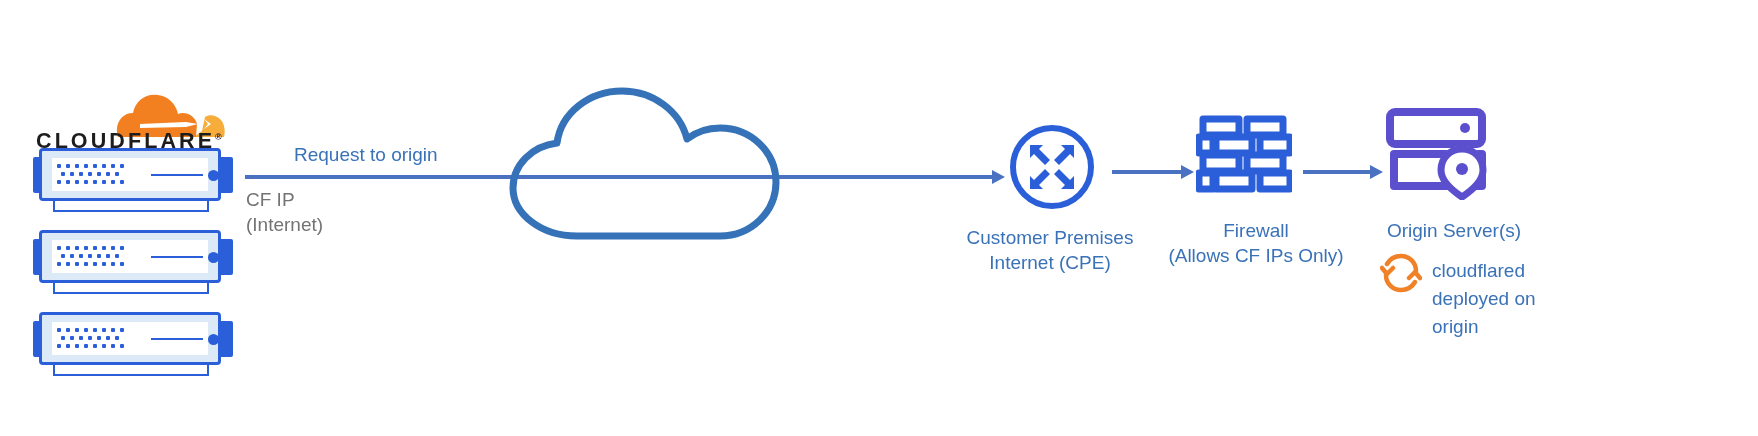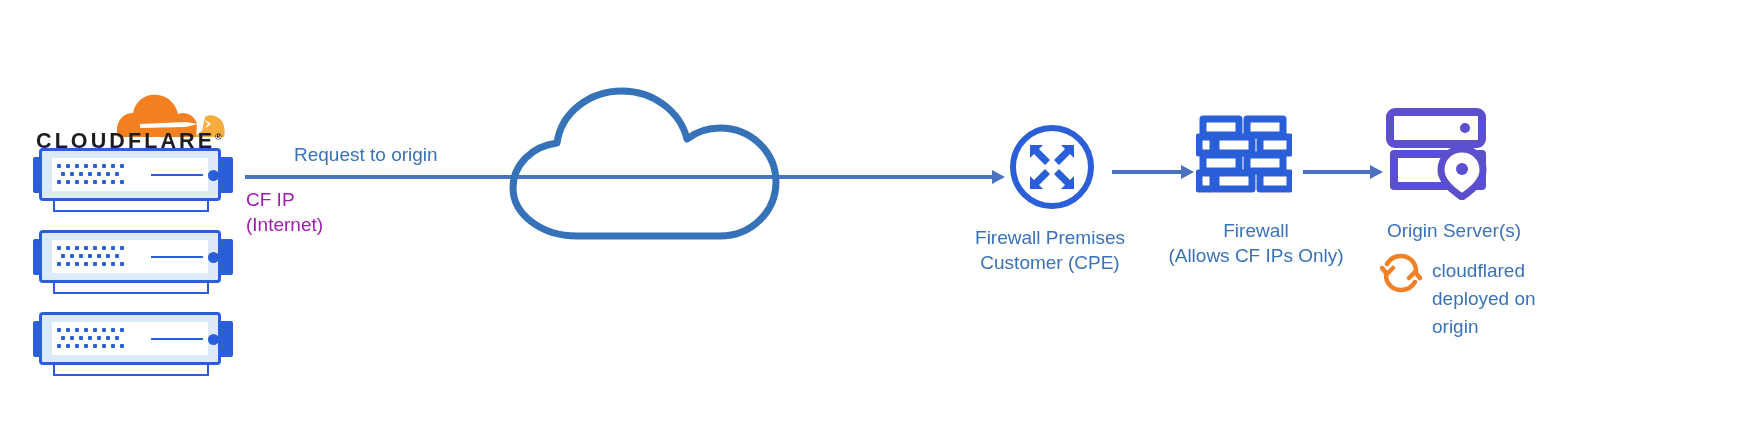--- a/index.html
+++ b/index.html
@@ -134,21 +134,21 @@
     border-left: 13px solid #4a72c0;
   }
 
   #lbl-request {
     left: 294px; top: 144px;
     font-size: 19px; color: #3a72b8;
     white-space: nowrap;
   }
   #lbl-cfip {
     left: 246px; top: 187px;
-    font-size: 19px; color: #a21caf;
+    font-size: 19px; color: #737373;
     line-height: 25px;
     white-space: nowrap;
   }
 
   
   #internet { left: 505px; top: 86px; width: 280px; height: 155px; }
   #lbl-internet {
     position: absolute;
     left: 0; top: 113px;
     width: 280px;
@@ -345,22 +345,22 @@
 
         <path d="M66 22 L66 35 L62 31 L51 42 L46 37 L57 26 L53 22 Z"></path>
 
         <path d="M22 66 L22 53 L26 57 L37 46 L42 51 L31 62 L35 66 Z"></path>
 
         <path d="M66 66 L53 66 L57 62 L46 51 L51 46 L62 57 L66 53 Z"></path>
       </g>
     </svg>
   </div>
   <div class="abs" id="lbl-cpe">
-    <div>Firewall Premises</div>
-    <div>Customer (CPE)</div>
+    <div>Customer Premises</div>
+    <div>Internet (CPE)</div>
   </div>
 
   <div class="abs" id="arrow2">
     <div class="arrow-line" style="width:69px;"></div>
     <div class="arrow-head" style="left:69px;"></div>
   </div>
 
   <div class="abs" id="fw-icon">
     <svg width="96" height="78" viewBox="0 0 96 78" fill="none" stroke="#2b5fd9" stroke-width="7" stroke-linejoin="round">
       <rect x="7" y="4" width="36" height="16"></rect>

